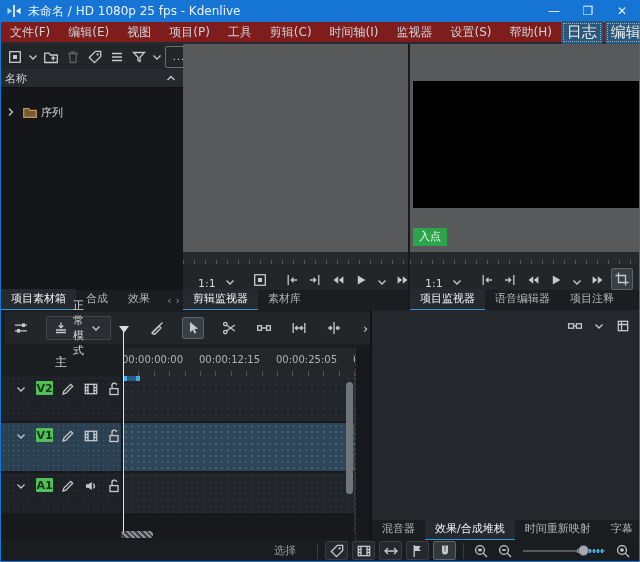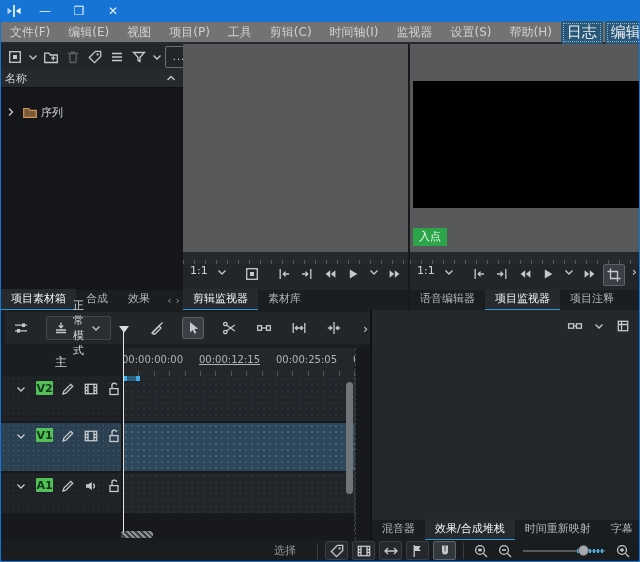--- a/index.html
+++ b/index.html
@@ -12,21 +12,21 @@
   .icon{display:inline-flex;align-items:center;justify-content:center;width:16px;height:16px;color:#c6c9cc;flex:none}
   .icon svg{width:100%;height:100%;display:block}
   .icon.dim{color:#5c6064}
 
   
   .titlebar{position:absolute;left:0;top:0;right:0;height:22px;background:#1574d4;display:flex;align-items:center;color:#eef4fb}
   .titlebar .appicon{margin:0 6px 0 5px}
   .titlebar .title{font-size:12px;flex:1;white-space:nowrap;overflow:hidden}
   .wbtn{width:34px;height:22px;display:flex;align-items:center;justify-content:center;font-size:12px;color:#eaf2fb}
   
-  .menubar{position:absolute;left:0;top:22px;right:0;height:20px;background:#737373;display:flex;align-items:center;border-bottom:2px solid #26292d}
+  .menubar{position:absolute;left:0;top:22px;right:0;height:20px;background:#7f1d1d;display:flex;align-items:center;border-bottom:2px solid #26292d}
   .menu-item{padding:0 9px;font-size:12px;color:#ced1d4;line-height:20px;white-space:nowrap}
   .workspaces{margin-left:auto;display:flex;gap:2px;padding-right:3px}
   .ws-btn{background:#2a5878;outline:1px dotted #8fb3d2;outline-offset:-3px;color:#e9edf1;font-size:15px;padding:2px 6px;border-radius:2px;white-space:nowrap}
 
   
   .leftpanel{position:absolute;left:0;top:44px;width:182px;height:266px;background:#17191c;border-right:2px solid #101214}
   .bin-toolbar{height:25px;background:#232629;display:flex;align-items:center;gap:2px;padding:0 4px}
   .tbtn{min-width:20px;height:20px;display:flex;align-items:center;justify-content:center;border-radius:2px}
   .tbtn.small{min-width:12px}
   .tbtn.bordered{border:1px solid #6a6e72;min-width:26px;color:#d4d7da;font-size:10px;letter-spacing:1px}
@@ -46,21 +46,21 @@
   
   .monitor{position:absolute;top:44px;height:266px;background:#232629}
   .clipmon{left:182px;width:225px;border-right:2px solid #17191c}
   .projmon{left:409px;width:230px}
   .mon-display{position:absolute;left:0;top:0;right:0;height:208px;background:#58595a}
   .mon-black{position:absolute;background:#000}
   .inpoint{position:absolute;left:3px;top:184px;background:#2ca44a;color:#eafbef;font-size:11px;padding:1px 6px 2px;}
   .mon-ruler{position:absolute;left:0;right:0;top:208px;height:12px;background:#26292c;
     background-image:repeating-linear-gradient(90deg,#55595d 0 1px,transparent 1px 11px);
     background-size:100% 4px;background-position:0 100%;background-repeat:no-repeat}
-  .mon-toolbar{position:absolute;left:0;right:0;top:220px;height:26px;background:#232629;display:flex;align-items:flex-start;gap:3px;padding:0 4px}
+  .mon-toolbar{position:absolute;left:0;right:0;top:220px;height:26px;background:#232629;display:flex;align-items:flex-end;gap:3px;padding:0 12px}
   .mon-zoom{font-size:11px;color:#d2d5d8;padding:0 3px}
   .vsep{width:1px;height:16px;background:#3a3e42;margin:0 3px}
   .overflow{margin-left:auto;color:#cfd2d5;font-size:13px;padding:0 4px}
 
   
   .timeline{position:absolute;left:0;top:310px;width:369px;height:230px;background:#1b1e21}
   .tl-toolbar{position:absolute;left:4px;top:2px;right:0;height:32px;background:#232629;display:flex;align-items:center;gap:15px;padding:0 6px}
   .mode-btn{display:flex;align-items:center;gap:4px;background:#2a2e33;border:1px solid #43474c;border-radius:2px;height:22px;padding:0 6px;color:#d6d9dc;font-size:11px}
   .tl-ruler-row{position:absolute;left:0;top:38px;right:14px;height:28px}
   .tl-master{position:absolute;left:0;top:0;width:120px;height:28px;display:flex;align-items:center;justify-content:center;color:#cfd2d5;font-size:12px}
@@ -111,20 +111,21 @@
 <div id="app">
 
   <div class="titlebar">
     <span class="icon appicon">
         <svg viewBox="0 0 16 16">
           <path d="M8 2v12" stroke="#fff" stroke-width="1.6"></path>
           <path d="M10 8l4.5-3.2v6.4z" fill="#fff"></path>
           <path d="M6 8L1.5 4.8v6.4z" fill="#fff" opacity=".7"></path>
         </svg>
       </span>
+    <span class="title">未命名 / HD 1080p 25 fps - Kdenlive</span>
     <span class="wbtn">—</span>
     <span class="wbtn">❐</span>
     <span class="wbtn">✕</span>
   </div>
 
   <div class="menubar">
     <span class="menu-item">文件(F)</span>
     <span class="menu-item">编辑(E)</span>
     <span class="menu-item">视图</span>
     <span class="menu-item">项目(P)</span>
@@ -368,22 +369,22 @@
       <span class="tbtn checked">
           <span class="icon">
             <svg viewBox="0 0 16 16">
               <path d="M4.5 1.5v10h10M1.5 4.5h10v10" fill="none" stroke="currentColor" stroke-width="1.3"></path>
             </svg>
           </span>
         </span>
       <span class="overflow">›</span>
     </div>
     <div class="tabbar">
+      <span class="tab active">项目监视器</span>
       <span class="tab">语音编辑器</span>
-      <span class="tab active">项目监视器</span>
       <span class="tab">项目注释</span>
     </div>
   </div>
 
   <div class="timeline">
     <div class="tl-toolbar">
       <span class="tbtn">
           <span class="icon">
             <svg viewBox="0 0 16 16">
               <path d="M2 5.2h12M2 10.8h12" fill="none" stroke="currentColor" stroke-width="1.3"></path>
@@ -455,21 +456,21 @@
               <path d="M1.8 8h4M3.8 6l2 2-2 2M14.2 8h-4M12.2 6l-2 2 2 2" fill="none" stroke="currentColor" stroke-width="1.3"></path>
             </svg>
           </span>
         </span>
       <span class="overflow">›</span>
     </div>
     <div class="tl-ruler-row">
       <div class="tl-master">主</div>
       <div class="tl-ruler" id="tl-ruler">
           <span class="tick-label" style="left: -1px;">00:00:00:00</span>
-          <span class="tick-label" style="left: 76px; text-decoration: underline;">00:00:12:15</span>
+          <span class="tick-label" style="left: 76px;">00:00:12:15</span>
           <span class="tick-label" style="left: 153px;">00:00:25:05</span>
           <span class="tick-label" style="left: 230px;">00:0</span>
         </div>
     </div>
     <div class="tl-tracks" id="tl-tracks">
       <div class="zonebar"></div>
     <div class="track-row">
           <div class="track-head">
             <span class="icon">
               <svg viewBox="0 0 16 16">

